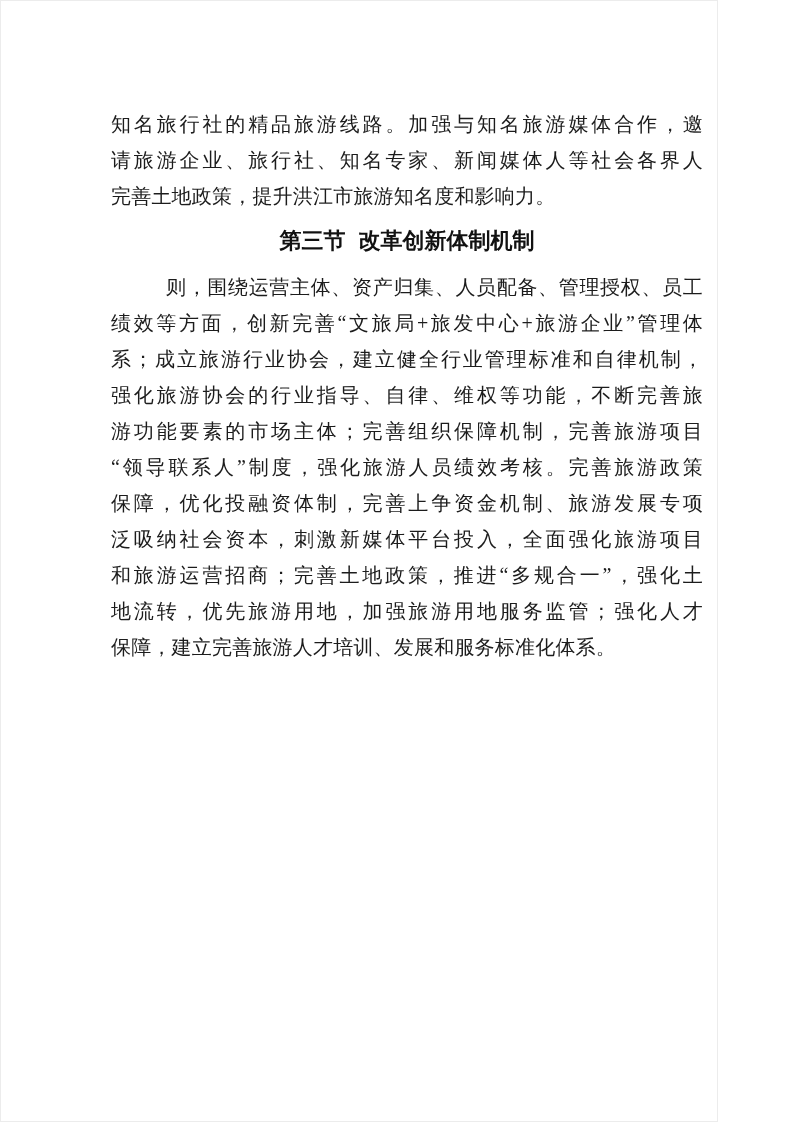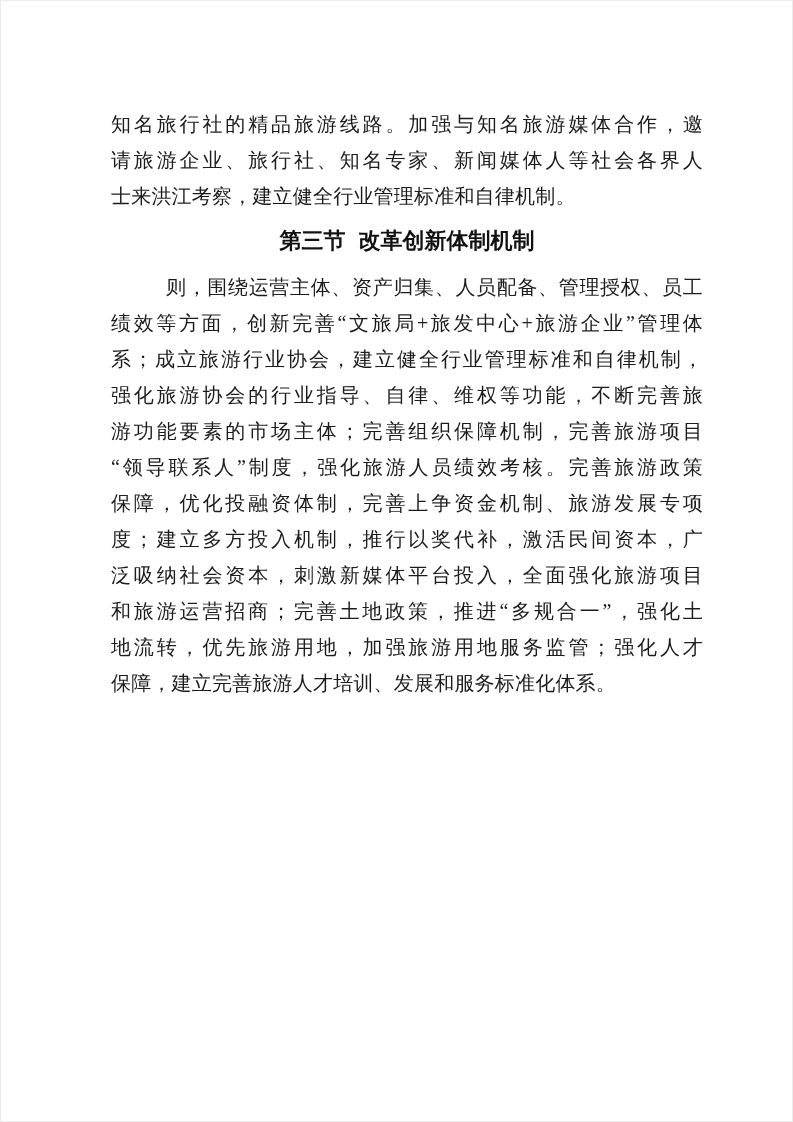--- a/index.html
+++ b/index.html
@@ -2,21 +2,21 @@
 <html><head>
 <meta charset="utf-8">
 <style>
   html, body {
     margin: 0;
     padding: 0;
     background: #ffffff;
   }
   .page {
     position: relative;
-    width: 793px;
+    width: 718px;
     height: 1122px;
     background: #ffffff;
     box-sizing: border-box;
     border: 1px solid #ececec;
     font-family: "Liberation Serif", "DejaVu Serif", serif;
     color: #1c1c1c;
     overflow: hidden;
   }
   .textblock {
     position: absolute;
@@ -67,36 +67,35 @@
   }
 </style>
 </head>
 <body>
 
 <div class="page">
 
   <div class="textblock para p-continuation">
       <div class="tline">知名旅行社的精品旅游线路。加强与知名旅游媒体合作，邀</div>
       <div class="tline">请旅游企业、旅行社、知名专家、新闻媒体人等社会各界人</div>
-      <div class="tline">士来洪江考察，建立健全行业管理标准和自律机制。</div>
+      <div class="tline">完善土地政策，提升洪江市旅游知名度和影响力。</div>
     </div>
 
   <div class="textblock section-heading-wrap">
     <h2 class="section-heading">第三节 改革创新体制机制</h2>
   </div>
 
   <div class="textblock para p-body indent-first">
       <div class="tline">则，围绕运营主体、资产归集、人员配备、管理授权、员工</div>
       <div class="tline">绩效等方面，创新完善“文旅局+旅发中心+旅游企业”管理体</div>
       <div class="tline">系；成立旅游行业协会，建立健全行业管理标准和自律机制，</div>
       <div class="tline">强化旅游协会的行业指导、自律、维权等功能，不断完善旅</div>
       <div class="tline">游功能要素的市场主体；完善组织保障机制，完善旅游项目</div>
       <div class="tline">“领导联系人”制度，强化旅游人员绩效考核。完善旅游政策</div>
       <div class="tline">保障，优化投融资体制，完善上争资金机制、旅游发展专项</div>
-      <div class="tline">度；建立多方投入机制，推行以奖代补，激活民间资本，广</div>
       <div class="tline">泛吸纳社会资本，刺激新媒体平台投入，全面强化旅游项目</div>
       <div class="tline">和旅游运营招商；完善土地政策，推进“多规合一”，强化土</div>
       <div class="tline">地流转，优先旅游用地，加强旅游用地服务监管；强化人才</div>
       <div class="tline">保障，建立完善旅游人才培训、发展和服务标准化体系。</div>
     </div>
 
 
 </div>
 
 </body></html>

